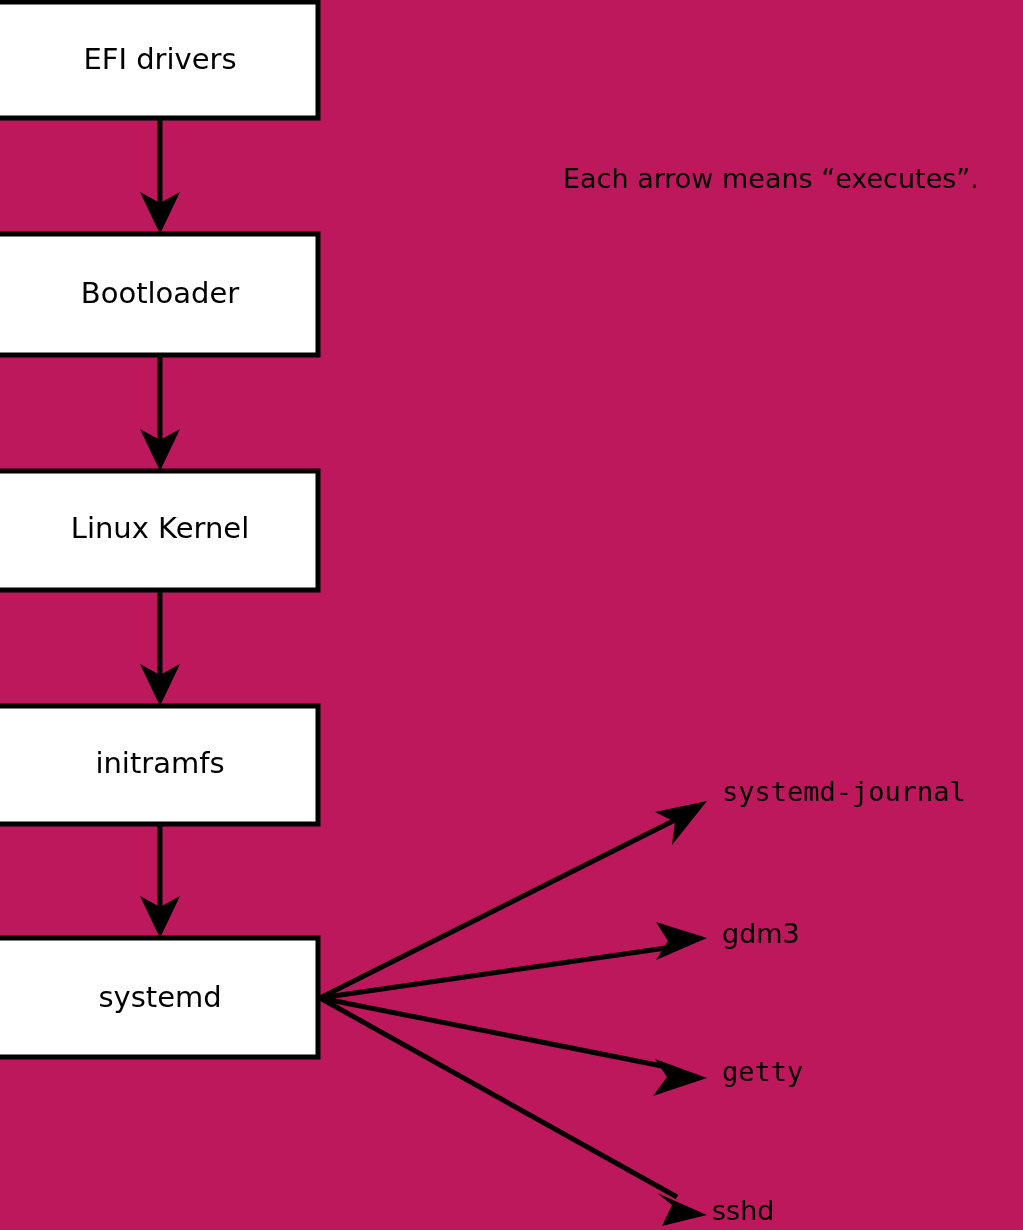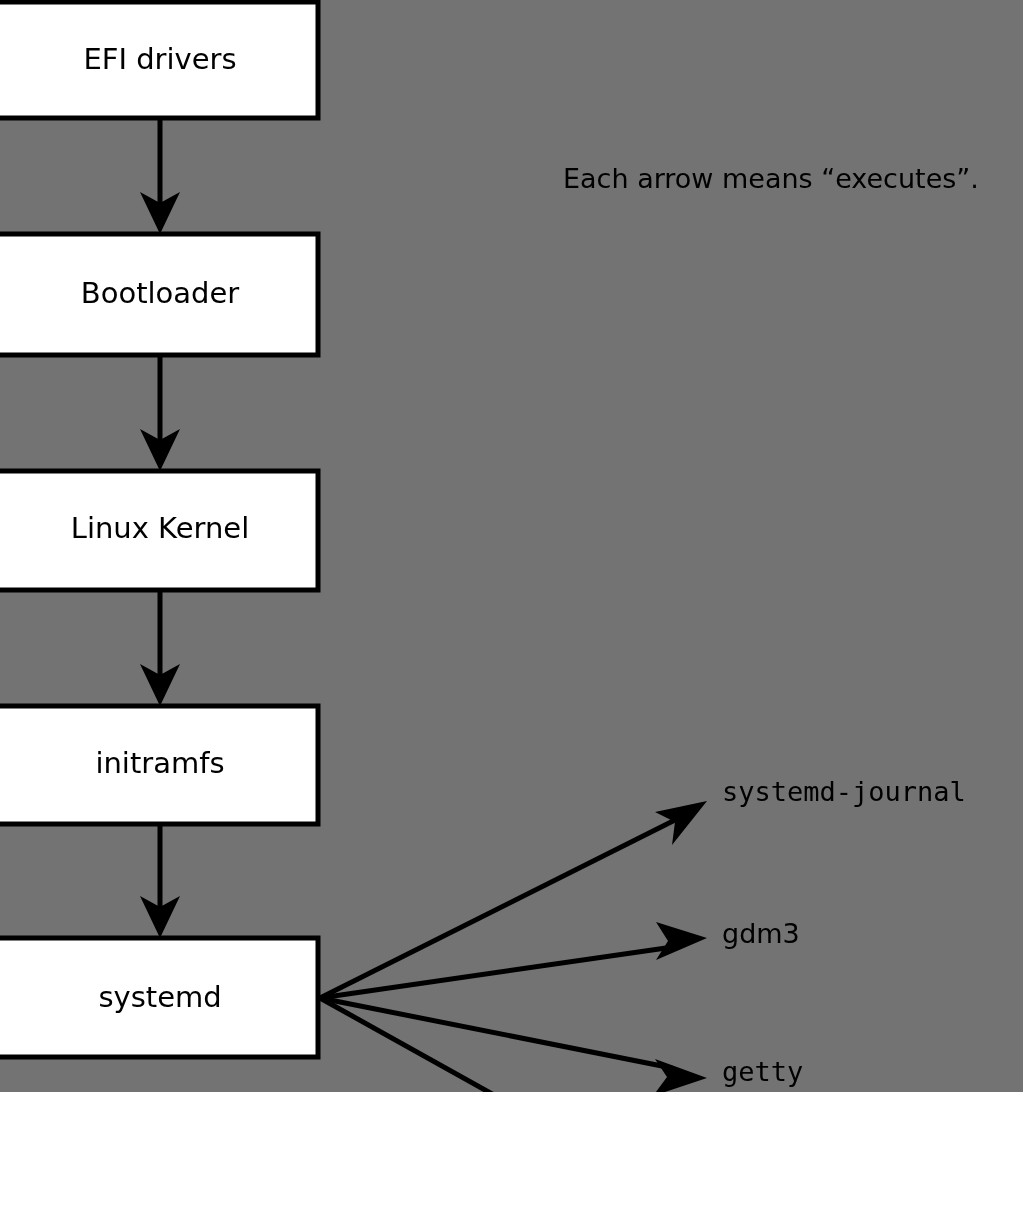--- a/index.html
+++ b/index.html
@@ -7,22 +7,22 @@
     margin: 0;
     padding: 0;
     background: #ffffff;
   }
   body {
     font-family: "DejaVu Sans", sans-serif;
   }
   #canvas {
     position: relative;
     width: 1023px;
-    height: 1092px;
-    background: #737373;
+    height: 1230px;
+    background: #be185d;
     overflow: hidden;
     text-decoration: underline;
   }
   #diagram-svg {
     position: absolute;
     left: 0;
     top: 0;
     width: 1023px;
     height: 1230px;
   }

